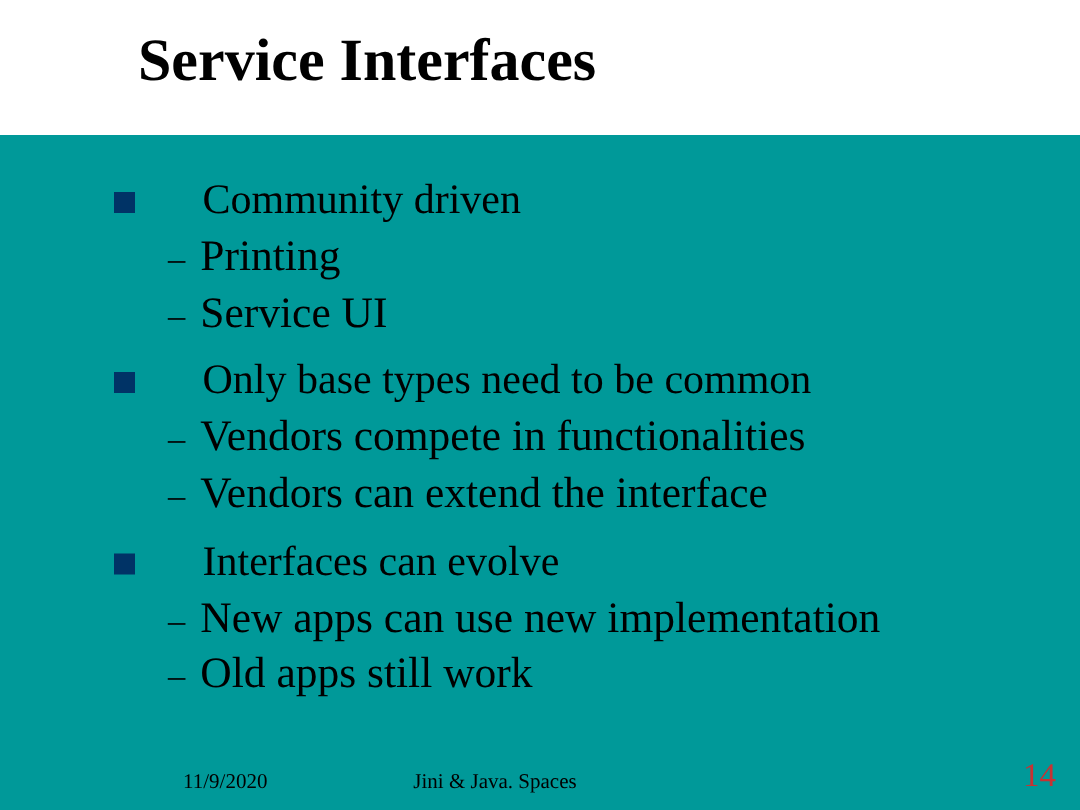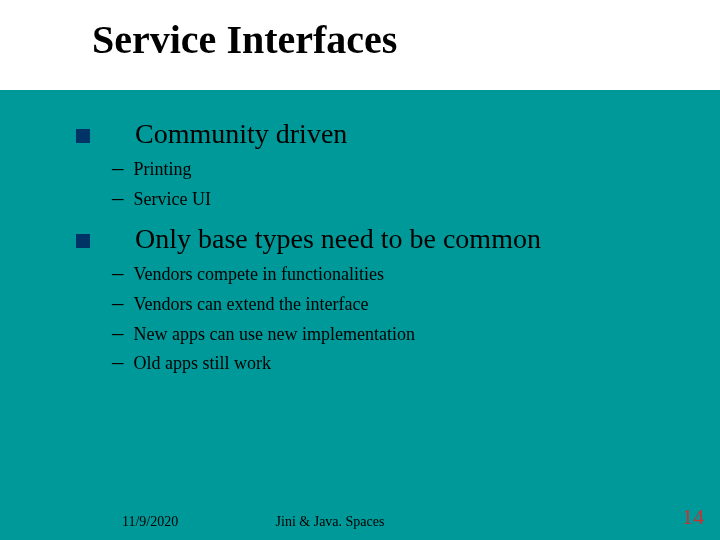--- a/index.html
+++ b/index.html
@@ -66,21 +66,21 @@
     margin-left: 36px;
     margin-top: 0px;
   }
   .lvl2 .dash {
     color: #000000;
     font-size: 23px;
     margin-right: 10px;
     line-height: 1.3;
   }
   .lvl2 .txt {
-    font-size: 18px;
+    font-size: 29px;
     line-height: 1.3;
   }
   .footer {
     position: absolute;
     left: 12px;
     bottom: 10px;
     width: 720px;
     height: 24px;
     color: #000000;
     font-size: 14px;
@@ -135,20 +135,24 @@
     </div>
     <div class="lvl2">
       <span class="dash">–</span>
       <span class="txt">Vendors compete in functionalities</span>
     </div>
     <div class="lvl2">
       <span class="dash">–</span>
       <span class="txt">Vendors can extend the interface</span>
     </div>
 
+    <div class="lvl1">
+      <span class="bullet"></span>
+      <span class="txt">Interfaces can evolve</span>
+    </div>
     <div class="lvl2">
       <span class="dash">–</span>
       <span class="txt">New apps can use new implementation</span>
     </div>
     <div class="lvl2">
       <span class="dash">–</span>
       <span class="txt">Old apps still work</span>
     </div>
 
   </div>

